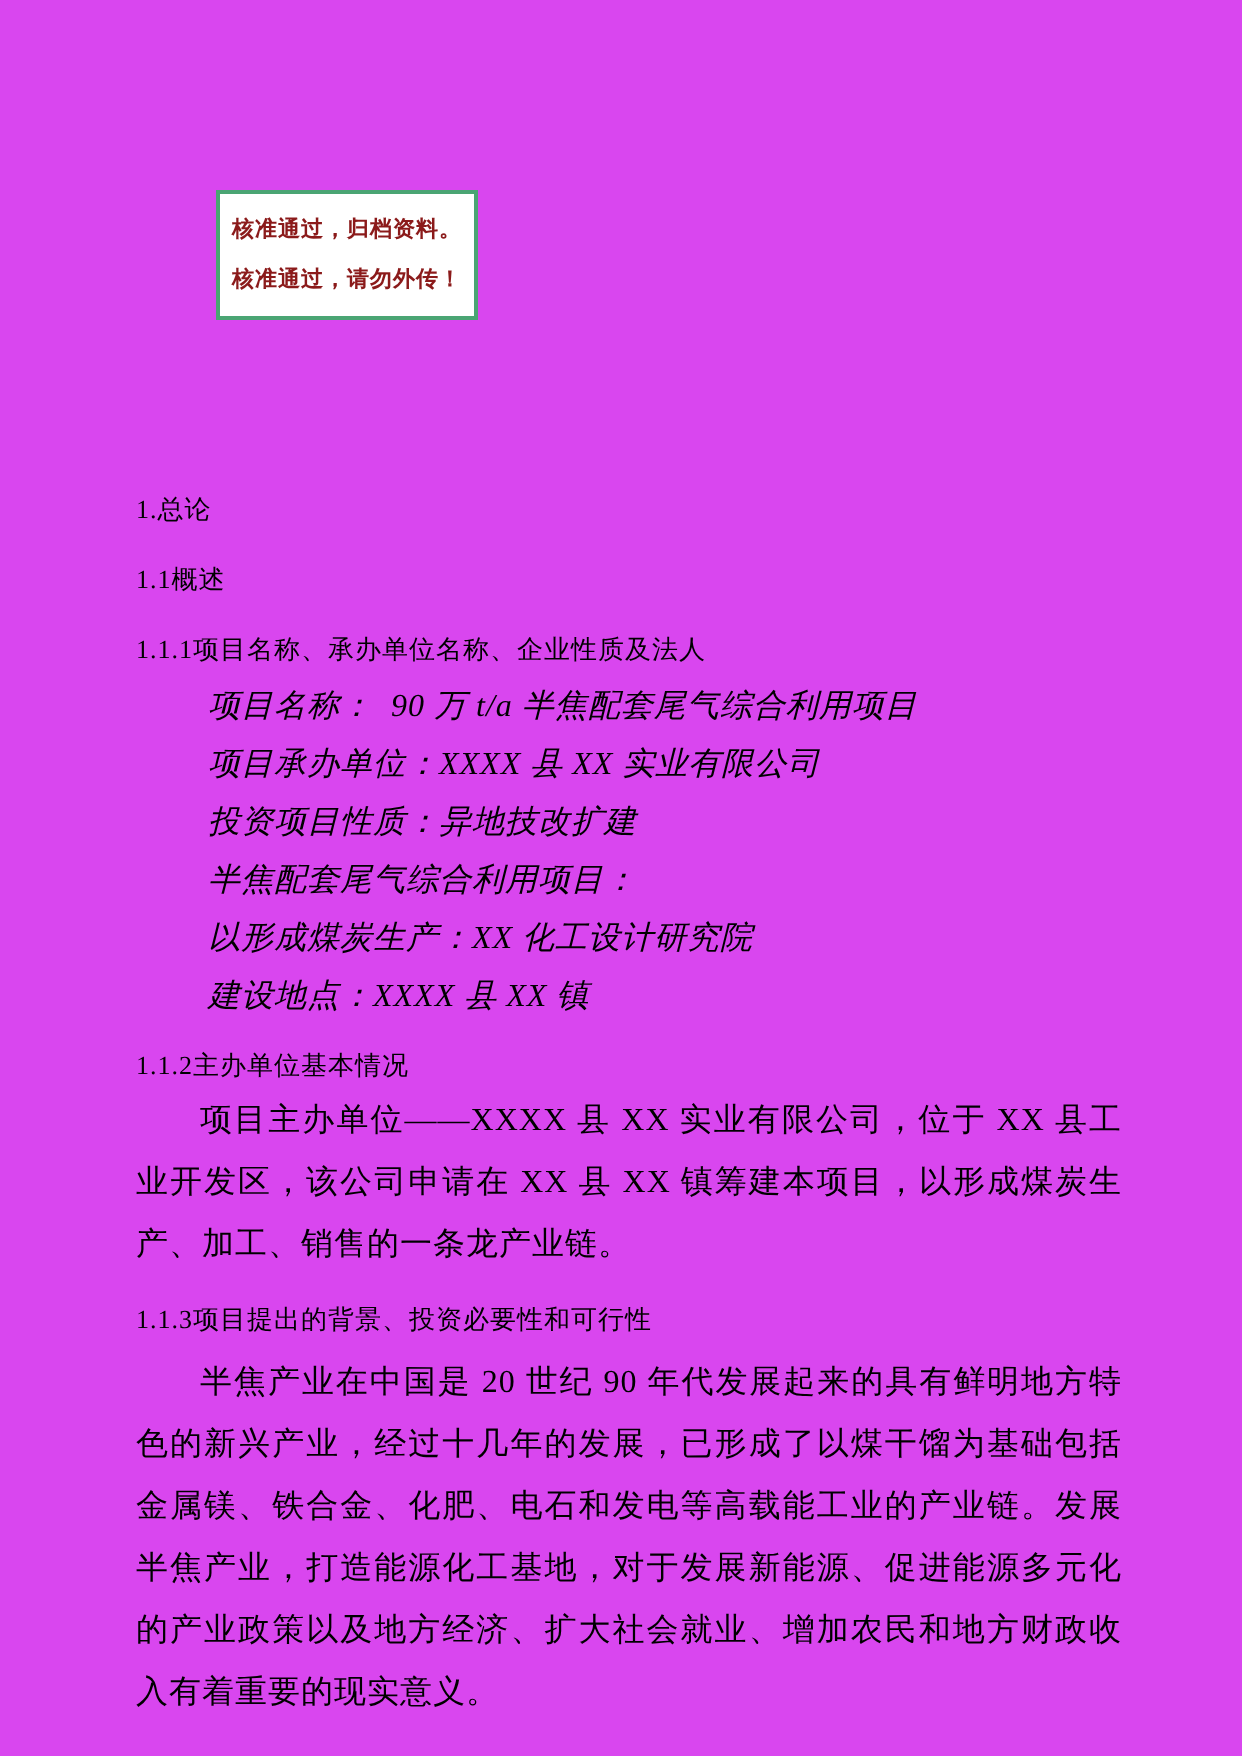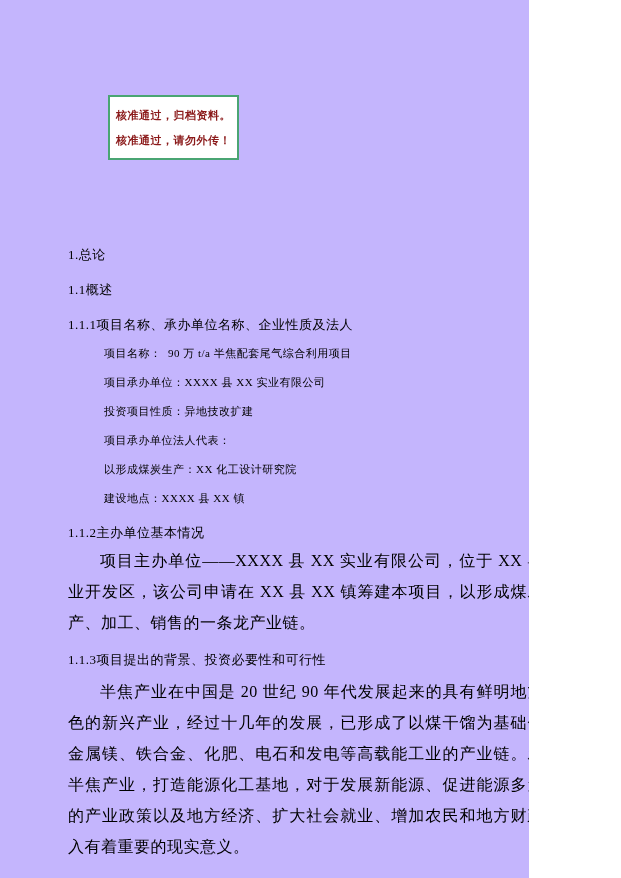--- a/index.html
+++ b/index.html
@@ -1,21 +1,21 @@
 <!DOCTYPE html>
 <html lang="zh"><head>
 <meta charset="utf-8">
 <style>
   * { margin:0; padding:0; box-sizing:border-box; }
   html,body { background:#ffffff; }
   .page {
     position:relative;
-    width:529px;
+    width:621px;
     height:878px;
-    background:#c4b5fd;
+    background:#d946ef;
     overflow:hidden;
     font-family:"Liberation Serif","DejaVu Serif",serif;
     color:#000000;
   }
   
   .stamp {
     position:absolute;
     left:108px;
     top:95px;
     width:131px;
@@ -49,26 +49,27 @@
     line-height:13px;
     letter-spacing:0.5px;
   }
   .h-top { margin:0 0 22px 0; }
   .h-sub { margin:0 0 22px 0; }
   .h-sec { margin:14px 0 16px 0; }
   .h-sec2 { margin:21px 0 6px 0; }
   .h-sec3 { margin:15px 0 10px 0; }
   .fields { }
   .field {
-    font-size:11px;
+    font-size:16px;
     line-height:13px;
     margin:0 0 16px 0;
     padding-left:36px;
     letter-spacing:0.5px;
     white-space:pre-wrap;
+    font-style:italic;
   }
   .field:last-child { margin-bottom:0; }
   .para {
     font-size:16px;
     line-height:31px;
     text-align:justify;
     text-indent:2em;
     letter-spacing:0.5px;
     margin:0;
   }
@@ -88,21 +89,21 @@
     <div class="h-top">1.总论</div>
 
     <div class="h-sub">1.1概述</div>
 
     <div class="h-sec">1.1.1项目名称、承办单位名称、企业性质及法人</div>
 
     <div class="fields">
       <div class="field">项目名称：  90 万 t/a 半焦配套尾气综合利用项目</div>
       <div class="field">项目承办单位：XXXX 县 XX 实业有限公司</div>
       <div class="field">投资项目性质：异地技改扩建</div>
-      <div class="field">项目承办单位法人代表：</div>
+      <div class="field">半焦配套尾气综合利用项目：</div>
       <div class="field">以形成煤炭生产：XX 化工设计研究院</div>
       <div class="field">建设地点：XXXX 县 XX 镇</div>
     </div>
 
     <div class="h-sec2">1.1.2主办单位基本情况</div>
 
     <p class="para">项目主办单位——XXXX 县 XX 实业有限公司，位于 XX 县工业开发区，该公司申请在 XX 县 XX 镇筹建本项目，以形成煤炭生产、加工、销售的一条龙产业链。</p>
 
     <div class="h-sec3">1.1.3项目提出的背景、投资必要性和可行性</div>
 

